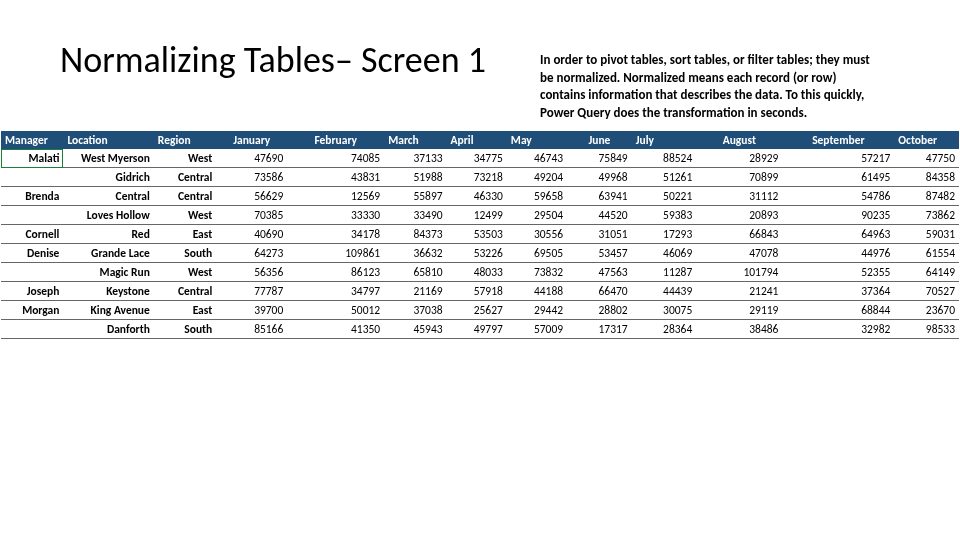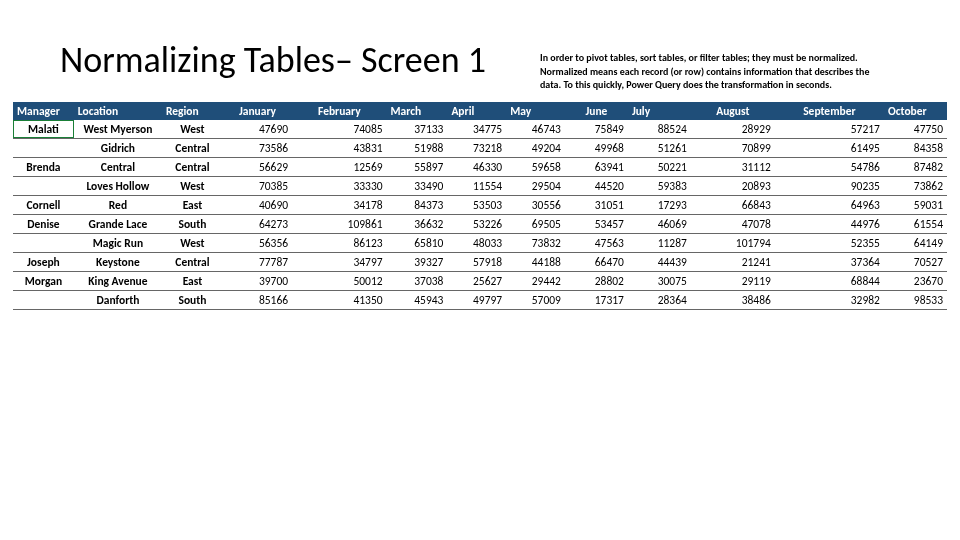--- a/index.html
+++ b/index.html
@@ -1,26 +1,26 @@
 <!DOCTYPE html>
 <html><head>
 <meta charset="utf-8">
 <style>
   * { box-sizing: border-box; margin: 0; padding: 0; }
   html, body { width: 960px; height: 540px; background: #fff; font-family: Calibri, Arial, sans-serif; overflow: hidden; }
   .slide { width: 960px; height: 540px; position: relative; margin-top: 21px; }
   .header-row { display: flex; padding: 20px 0 10px 0; }
   .title { font-size: 36px; font-weight: 400; line-height: 1.1; padding-left: 60px; width: 540px; }
-  .desc { font-size: 10px; font-weight: 600; line-height: 1.35; width: 360px; padding-right: 20px; padding-top: 10px; }
-  .table-wrap { padding: 0 13px; }
+  .desc { font-size: 13px; font-weight: 600; line-height: 1.35; width: 360px; padding-right: 20px; padding-top: 10px; }
+  .table-wrap { padding: 0 1px; }
   table { border-collapse: collapse; width: 100%; font-size: 11.5px; table-layout: fixed; }
   thead th { background: #1f4e79; color: #fff; font-weight: 700; text-align: left; padding: 2px 4px; border: none; height: 18px; white-space: nowrap; overflow: hidden; }
   thead th.num { text-align: center; }
   tbody td { padding: 2px 4px; border-bottom: 1px solid #666; height: 18px; white-space: nowrap; overflow: hidden; }
-  tbody td.txt { font-weight: 600; text-align: center; }
+  tbody td.txt { font-weight: 600; text-align: right; }
   tbody td.num { text-align: right; font-weight: 400; }
   .sel { outline: 1px solid #1a7f37; outline-offset: -1px; }
   col.c-mgr { width: 58px; }
   col.c-loc { width: 84px; }
   col.c-reg { width: 58px; }
   col.c-jan { width: 66px; }
   col.c-feb { width: 90px; }
   col.c-mar { width: 58px; }
   col.c-apr { width: 56px; }
   col.c-may { width: 56px; }
@@ -119,21 +119,21 @@
             <td class="num">54786</td>
             <td class="num">87482</td>
           </tr>
           <tr>
             <td class="txt mgr"></td>
             <td class="txt">Loves Hollow</td>
             <td class="txt">West</td>
             <td class="num">70385</td>
             <td class="num">33330</td>
             <td class="num">33490</td>
-            <td class="num">11554</td>
+            <td class="num">12499</td>
             <td class="num">29504</td>
             <td class="num">44520</td>
             <td class="num">59383</td>
             <td class="num">20893</td>
             <td class="num">90235</td>
             <td class="num">73862</td>
           </tr>
           <tr>
             <td class="txt mgr">Cornell</td>
             <td class="txt">Red</td>
@@ -178,21 +178,21 @@
             <td class="num">101794</td>
             <td class="num">52355</td>
             <td class="num">64149</td>
           </tr>
           <tr>
             <td class="txt mgr">Joseph</td>
             <td class="txt">Keystone</td>
             <td class="txt">Central</td>
             <td class="num">77787</td>
             <td class="num">34797</td>
-            <td class="num">39327</td>
+            <td class="num">21169</td>
             <td class="num">57918</td>
             <td class="num">44188</td>
             <td class="num">66470</td>
             <td class="num">44439</td>
             <td class="num">21241</td>
             <td class="num">37364</td>
             <td class="num">70527</td>
           </tr>
           <tr>
             <td class="txt mgr">Morgan</td>

